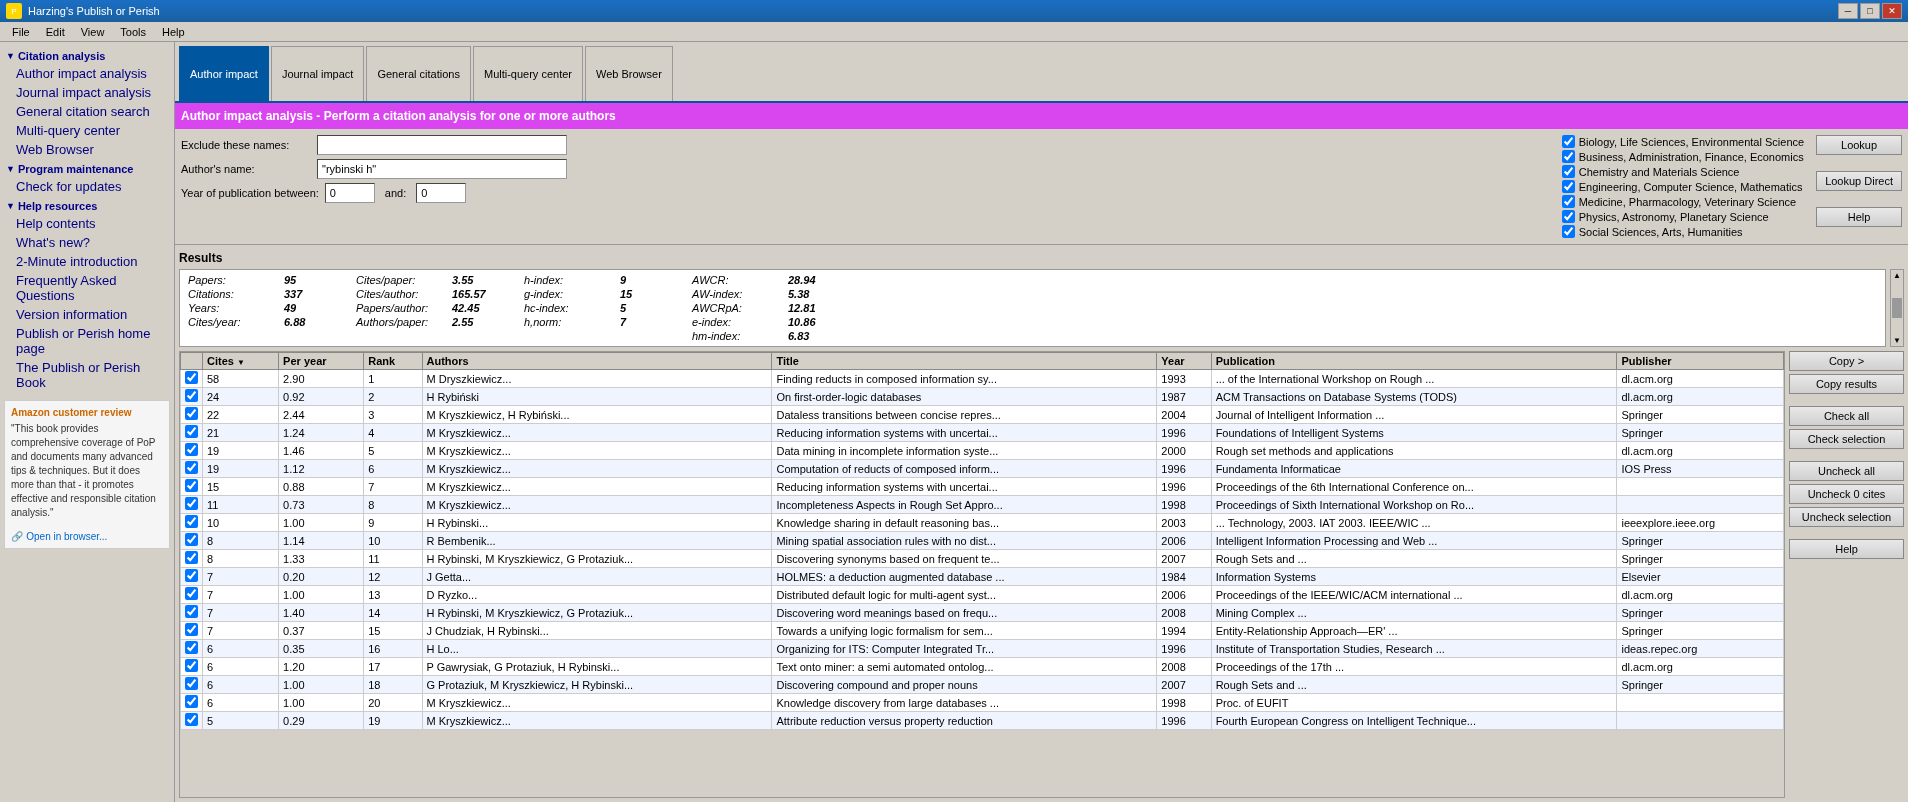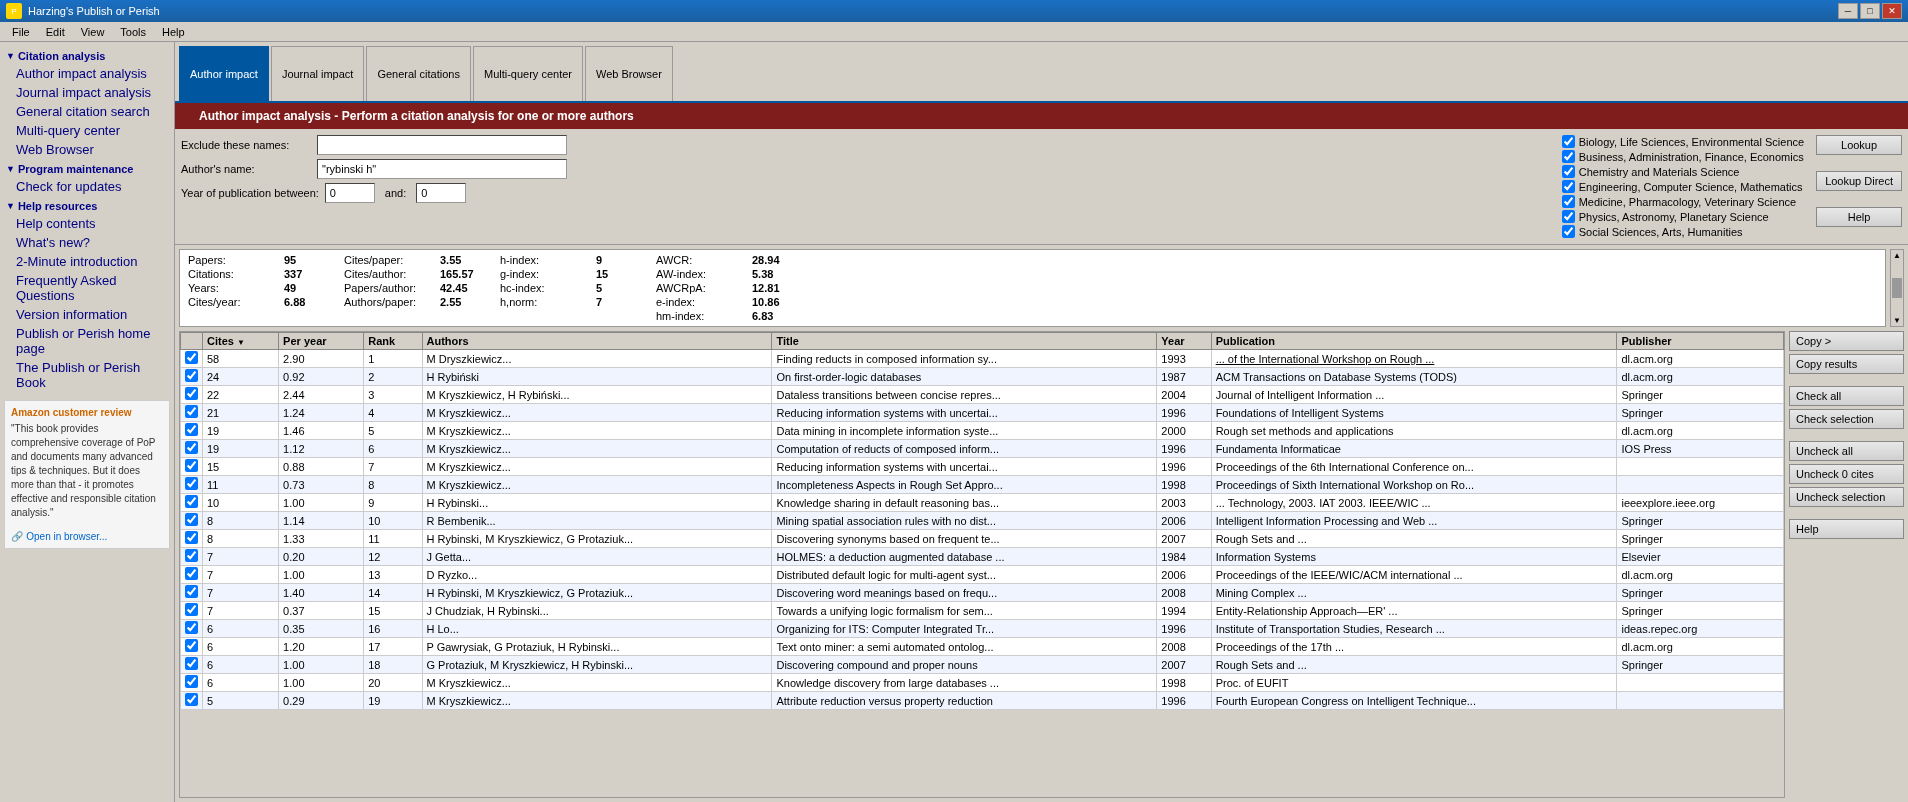--- a/index.html
+++ b/index.html
@@ -38,21 +38,21 @@
 
     
     .tabs { display: flex; background: #d4d0c8; border-bottom: 2px solid #0057a0; padding-top: 4px; padding-left: 4px; gap: 2px; }
     .tab { padding: 21px 10px; font-size: 11px; background: #d4d0c8; border: 1px solid #999; border-bottom: none; cursor: pointer; text-align: center; }
     .tab.active { background: #0057a0; color: white; border-color: #0057a0; }
 
     
     .panel { flex: 1; display: flex; flex-direction: column; background: #d4d0c8; overflow: hidden; }
 
     
-    .panel-header { background: #7f1d1d; color: white; padding: 6px 24px; font-size: 12px; font-weight: bold; }
+    .panel-header { background: #d946ef; color: white; padding: 6px 6px; font-size: 12px; font-weight: bold; }
     .form-row { display: flex; align-items: center; gap: 6px; }
     .form-label { font-size: 11px; min-width: 130px; }
     .form-input { border: 1px inset #999; background: white; padding: 2px 4px; font-size: 11px; height: 20px; }
     .form-input-wide { width: 250px; }
     .form-input-small { width: 50px; }
 
     
     .checkboxes-area { display: flex; flex-direction: column; gap: 2px; }
     .checkbox-row { display: flex; align-items: center; gap: 4px; font-size: 11px; }
 
@@ -75,21 +75,21 @@
 
     
     .table-container-wrapper { flex: 1; display: flex; gap: 4px; overflow: hidden; }
     .table-scroll { flex: 1; overflow: auto; border: 1px solid #999; }
     .results-table { width: 100%; border-collapse: collapse; font-size: 11px; }
     .results-table th { background: #d4d0c8; border: 1px solid #888; padding: 2px 4px; text-align: left; font-size: 11px; font-weight: bold; position: sticky; top: 0; }
     .results-table td { border: 1px solid #ccc; padding: 1px 4px; white-space: nowrap; }
     .results-table tr:nth-child(even) { background: #f0f4ff; }
     .results-table tr:nth-child(odd) { background: white; }
     .checkbox-cell { text-align: center; width: 20px; }
-    .action-btn { background: linear-gradient(to bottom, #e8e8e8, #d0d0d0); border: 1px solid #888; padding: 3px 6px; font-size: 11px; cursor: pointer; text-align: left; width: 100%; }
+    .action-btn { background: linear-gradient(to bottom, #e8e8e8, #d0d0d0); border: 1px solid #888; padding: 3px 6px; font-size: 11px; cursor: pointer; text-align: center; width: 100%; }
 
     
     ::-webkit-scrollbar { width: 12px; height: 12px; }
     ::-webkit-scrollbar-track { background: #d4d0c8; }
     ::-webkit-scrollbar-thumb { background: #999; border: 1px solid #888; }
 
     .sort-arrow { font-size: 8px; }
   </style>
 </head>
 <body>
@@ -221,24 +221,25 @@
 
           <div class="right-buttons">
             <button class="btn">Lookup</button>
             <button class="btn">Lookup Direct</button>
             <button class="btn">Help</button>
           </div>
         </div>
       </div>
 
       <div class="results-section">
+        <div class="results-title">Results</div>
 
         <div style="display:flex; gap:4px; margin-bottom:4px;">
           <div style="flex:1; background:white; border:1px solid #999; padding:4px 8px;">
-            <div style="display:flex; gap:20px;">
+            <div style="display:flex; gap:32px;font-style:italic;">
               <div class="stats-col">
                 <div class="stat-row">
                     <span class="stat-label">Papers:</span>
                     <span class="stat-value">95</span>
                   </div>
                 <div class="stat-row">
                     <span class="stat-label">Citations:</span>
                     <span class="stat-value">337</span>
                   </div>
                 <div class="stat-row">
@@ -336,21 +337,21 @@
               </thead>
               <tbody id="table-body">
               <tr>
       <td class="checkbox-cell"><input type="checkbox" checked="" style=""></td>
       <td>58</td>
       <td>2.90</td>
       <td>1</td>
       <td>M Dryszkiewicz...</td>
       <td style="max-width:300px;overflow:hidden;text-overflow:ellipsis;">Finding reducts in composed information sy...</td>
       <td>1993</td>
-      <td style="max-width:250px;overflow:hidden;text-overflow:ellipsis;text-decoration:underline;">... of the International Workshop on Rough ...</td>
+      <td style="max-width:250px;overflow:hidden;text-overflow:ellipsis;">... of the International Workshop on Rough ...</td>
       <td>dl.acm.org</td>
     </tr>
                   <tr>
       <td class="checkbox-cell"><input type="checkbox" checked="" style=""></td>
       <td>24</td>
       <td>0.92</td>
       <td>2</td>
       <td>H Rybiński</td>
       <td style="max-width:300px;overflow:hidden;text-overflow:ellipsis;">On first-order-logic databases</td>
       <td>1987</td>

